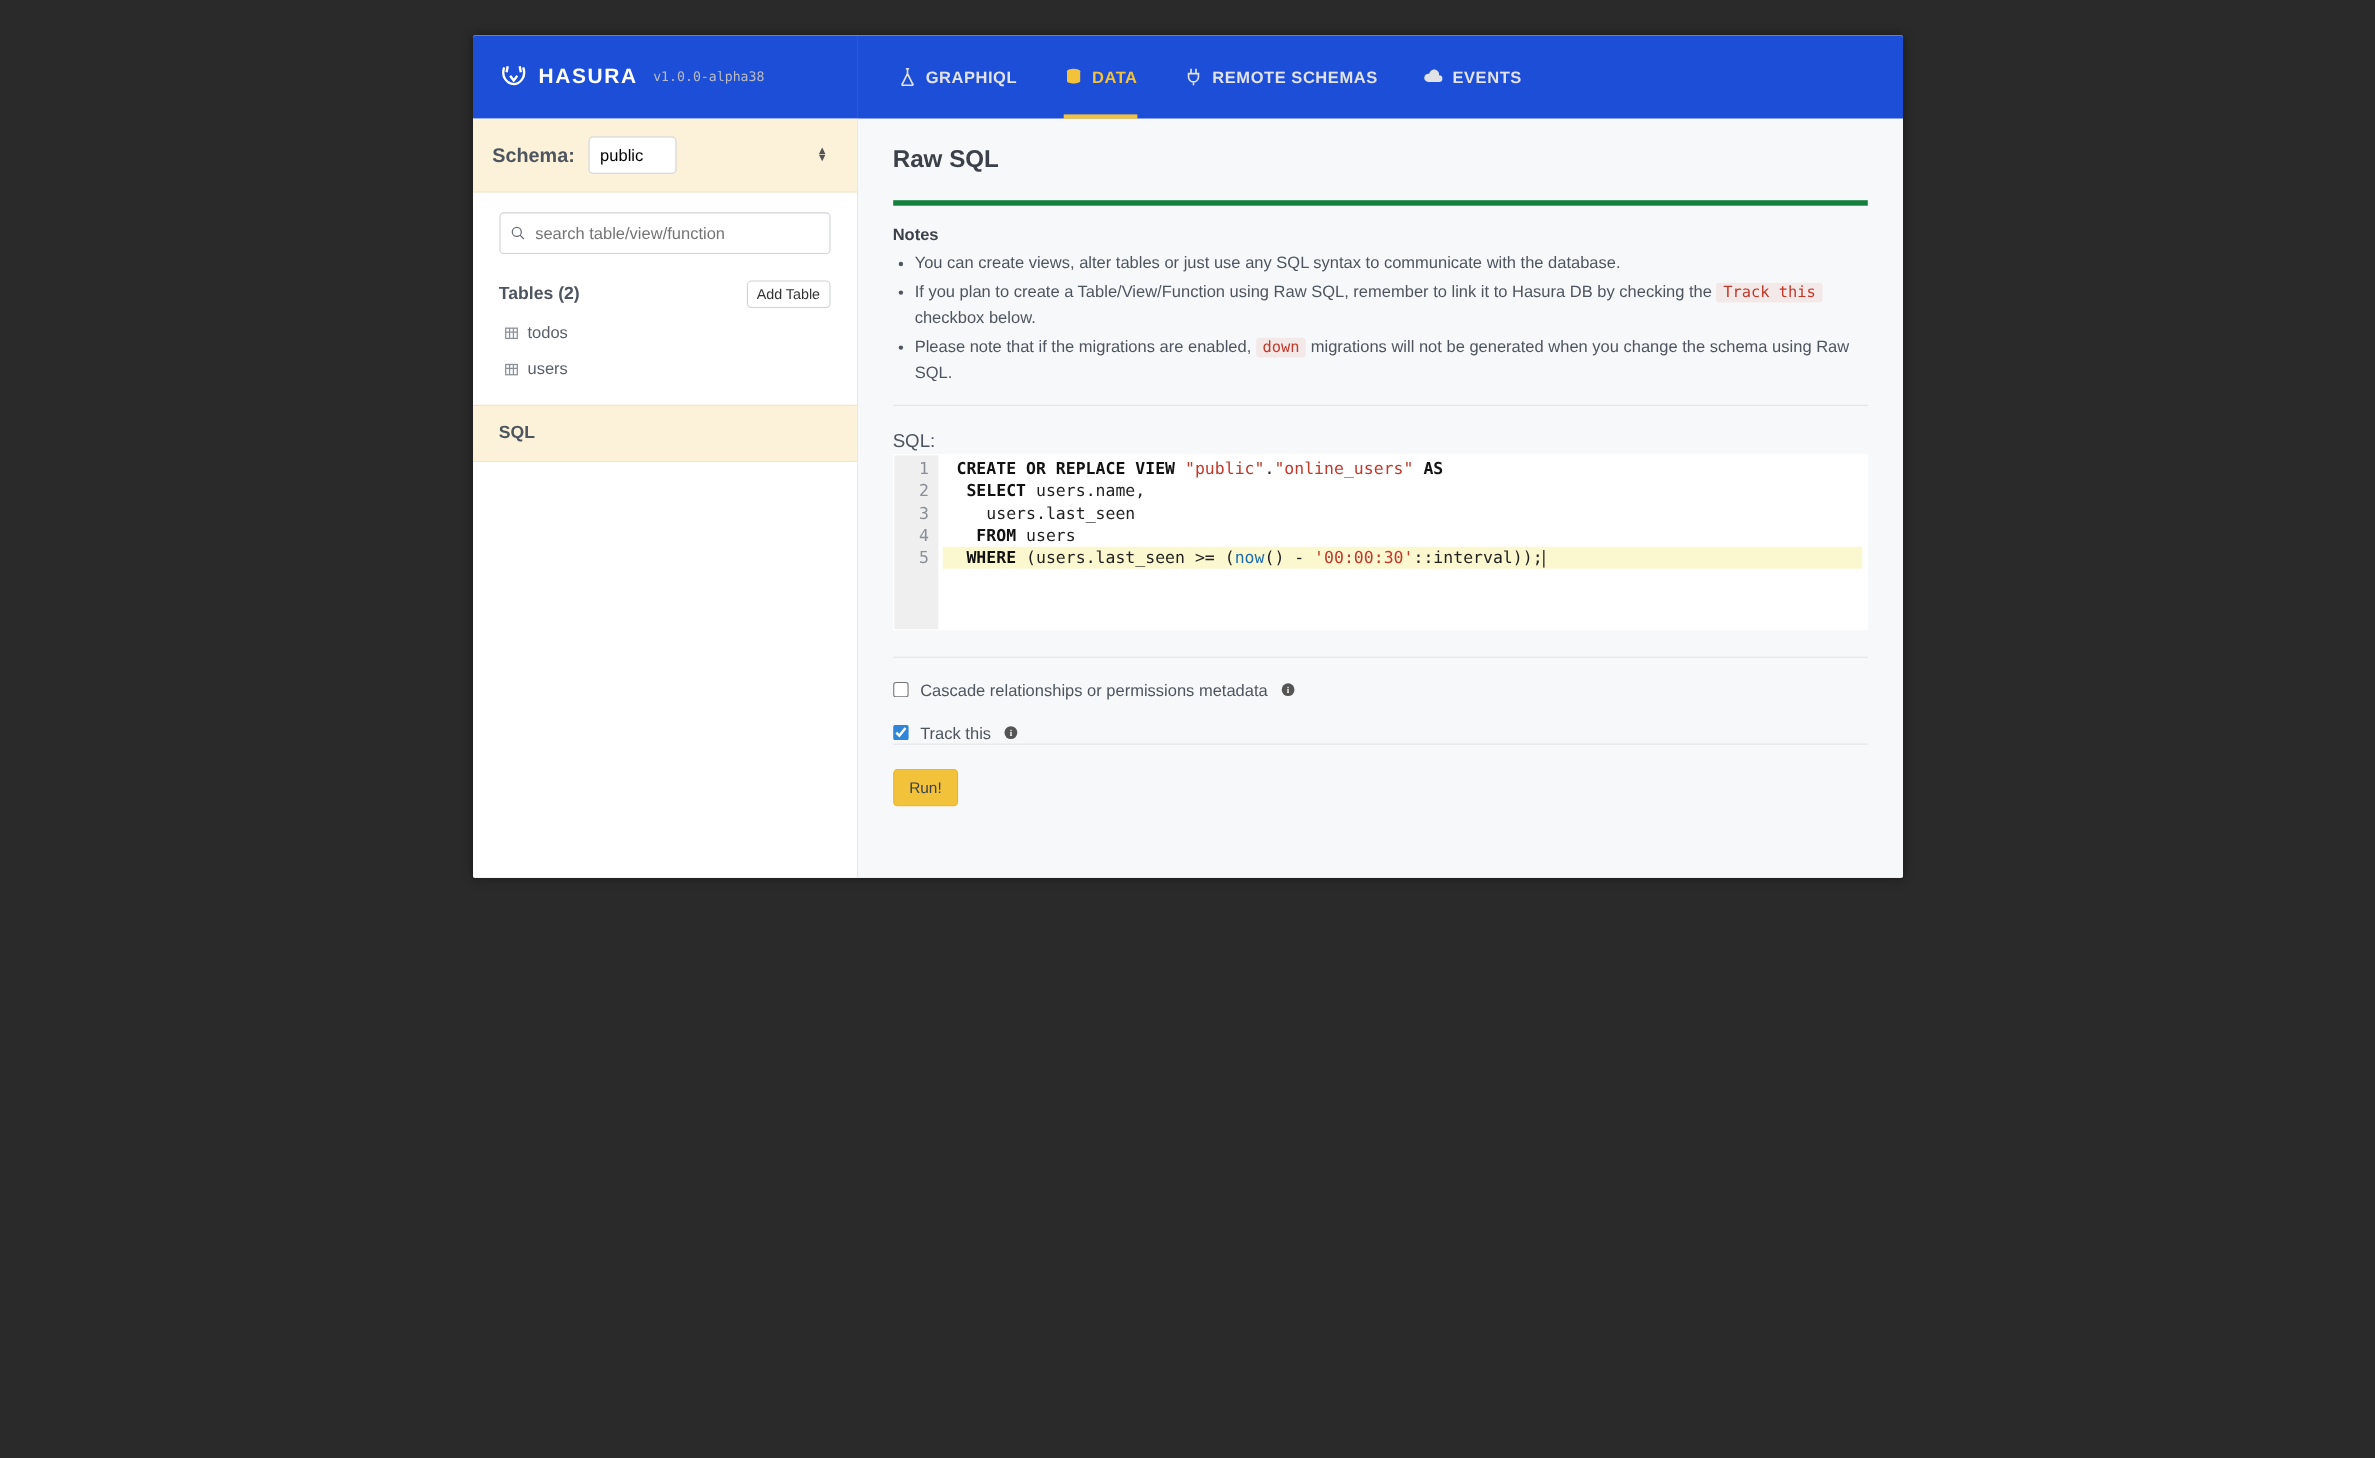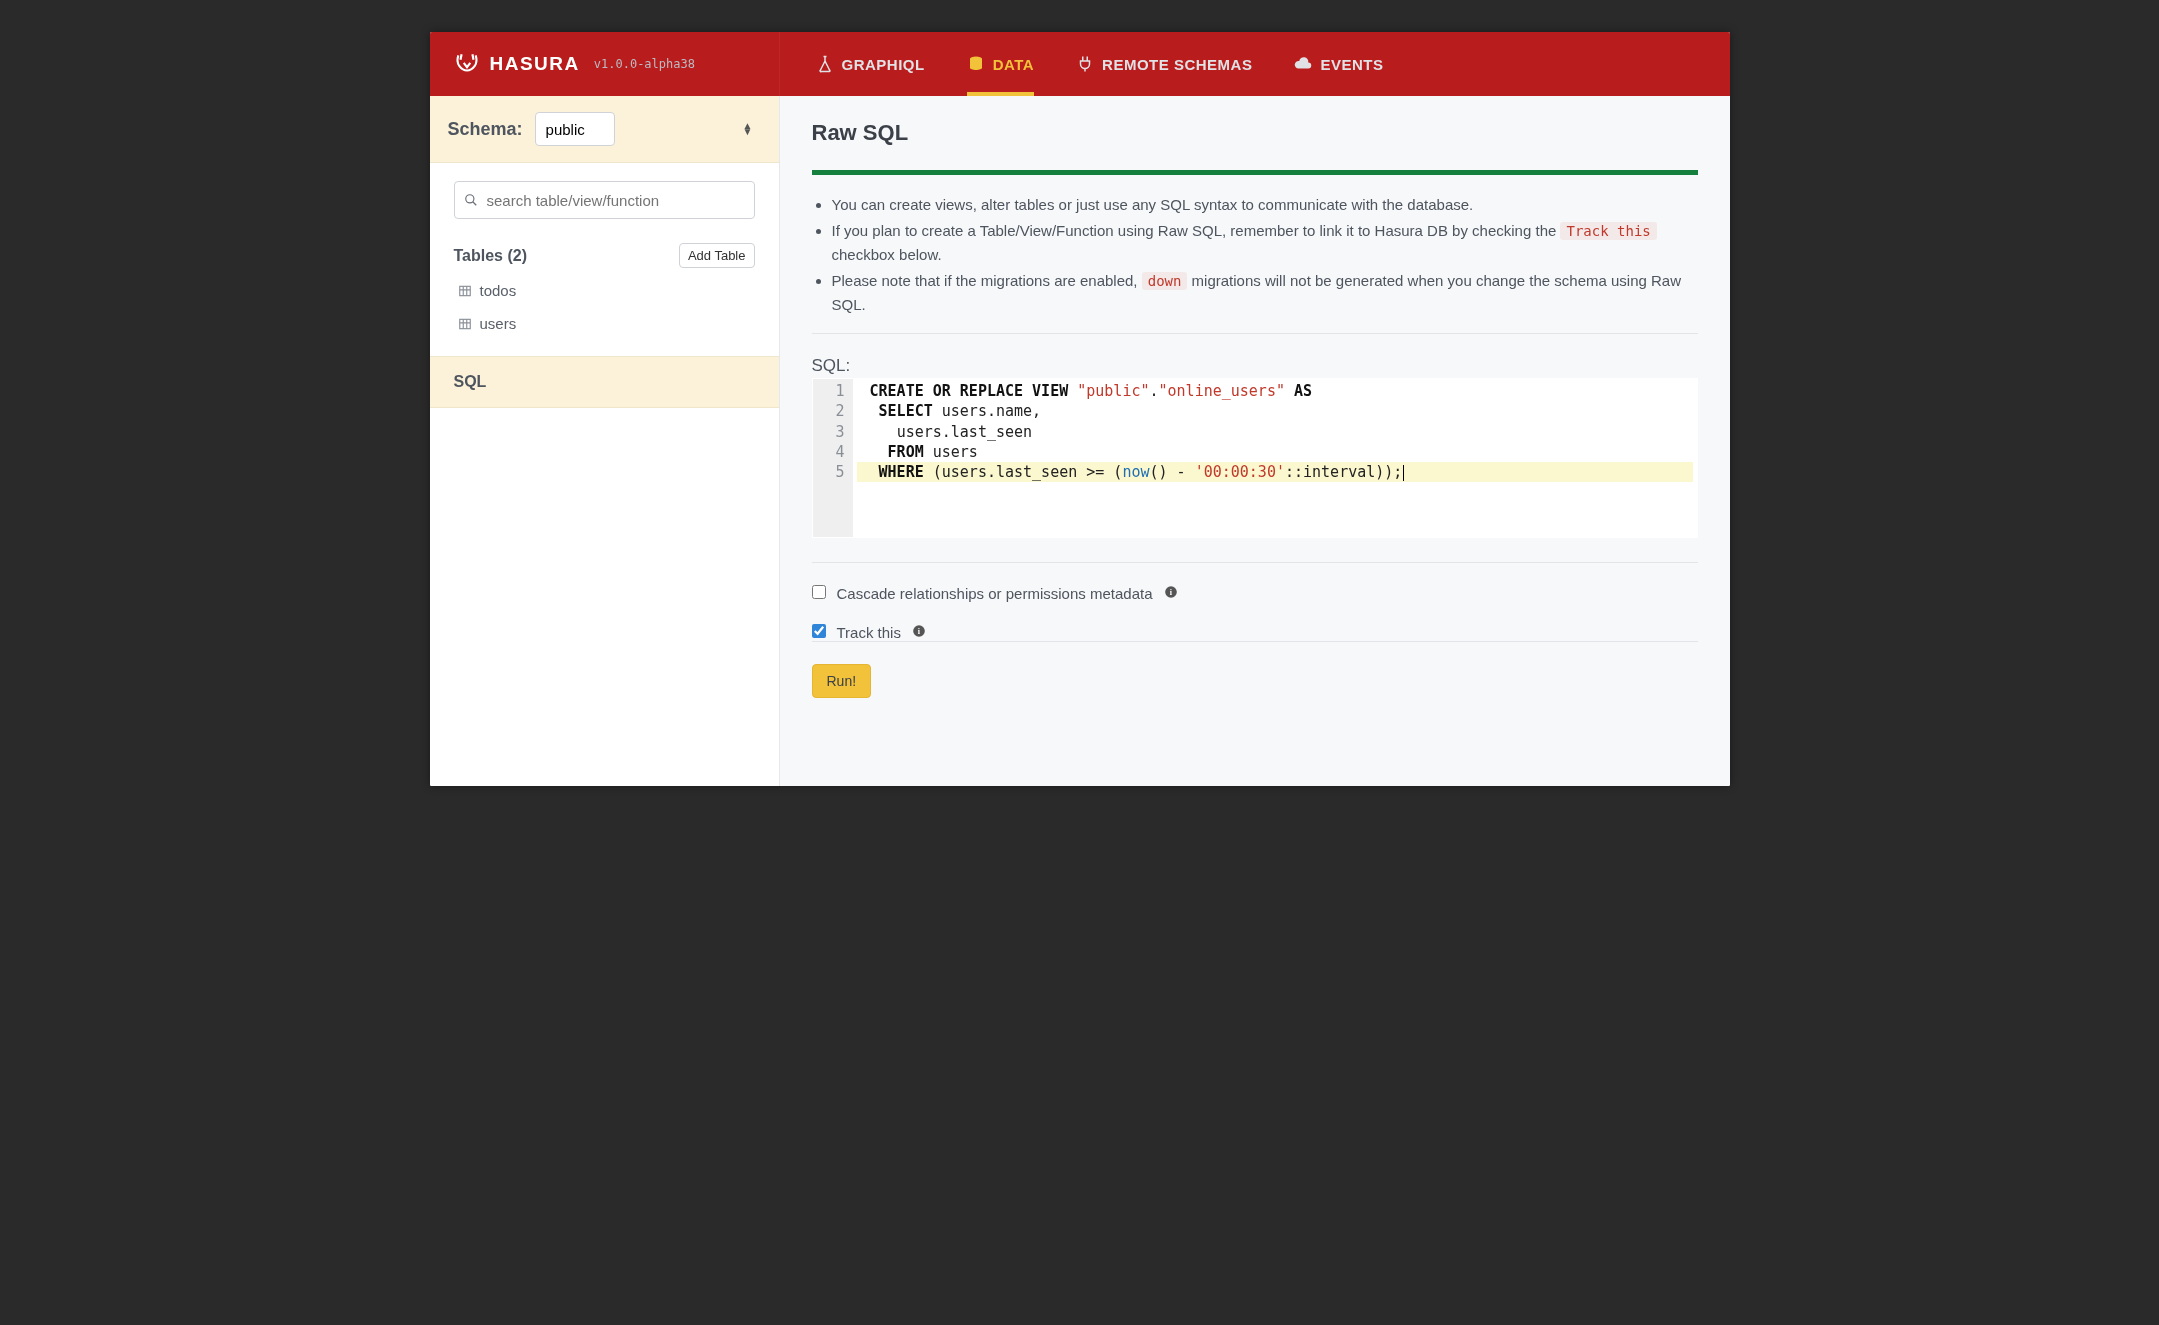--- a/index.html
+++ b/index.html
@@ -13,23 +13,23 @@
     background: #fff;
     border-radius: 2px;
     overflow: hidden;
     width: 100%;
     max-width: 1300px;
     margin: 0 auto;
     box-shadow: 0 0 10px rgba(0,0,0,0.4);
   }
   .topbar {
     display: flex;
-    background: #b91c1c;
+    background: #1d4ed8;
     color: #fff;
-    height: 64px;
+    height: 76px;
     align-items: stretch;
   }
   .brand {
     display: flex;
     align-items: center;
     gap: 10px;
     padding: 0 24px;
     width: 350px;
     flex-shrink: 0;
     border-right: 1px solid rgba(255,255,255,0.05);
@@ -385,20 +385,21 @@
         <span>users</span>
       </div>
 
       <div class="sql-nav">SQL</div>
     </div>
 
     <div class="main">
       <div class="page-title">Raw SQL</div>
 
       <div>
+        <div class="notes-title">Notes</div>
         <ul class="notes-list">
           <li>You can create views, alter tables or just use any SQL syntax to communicate with the database.</li>
           <li>
             <span>If you plan to create a Table/View/Function using Raw SQL, remember to link it to Hasura DB by checking the </span>
             <code class="hl">Track this</code>
             <span> checkbox below.</span>
           </li>
           <li>
             <span>Please note that if the migrations are enabled, </span>
             <code class="hl">down</code>

